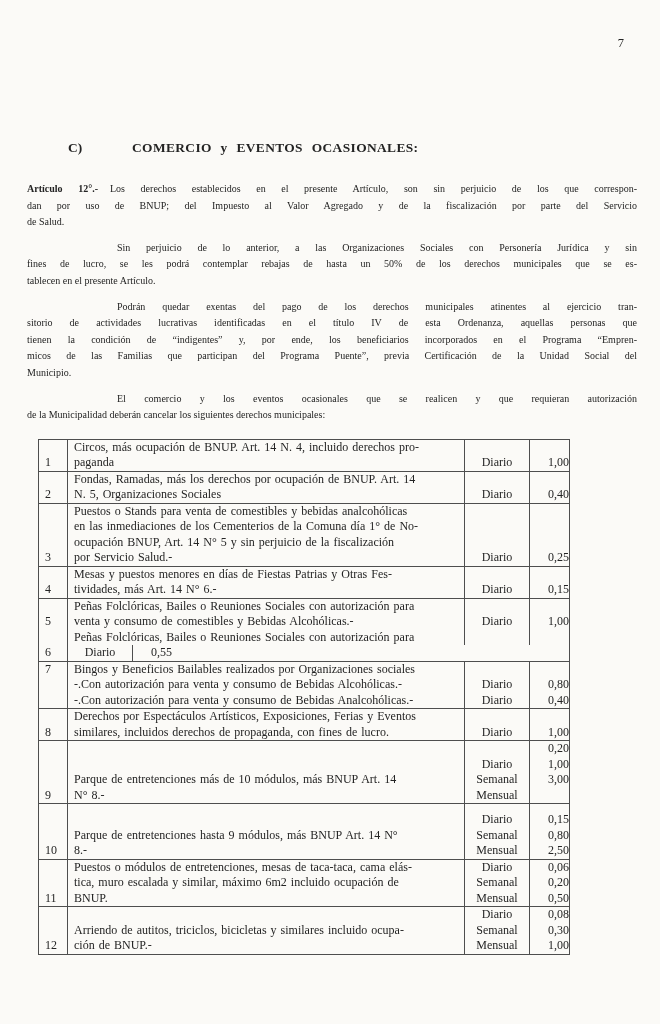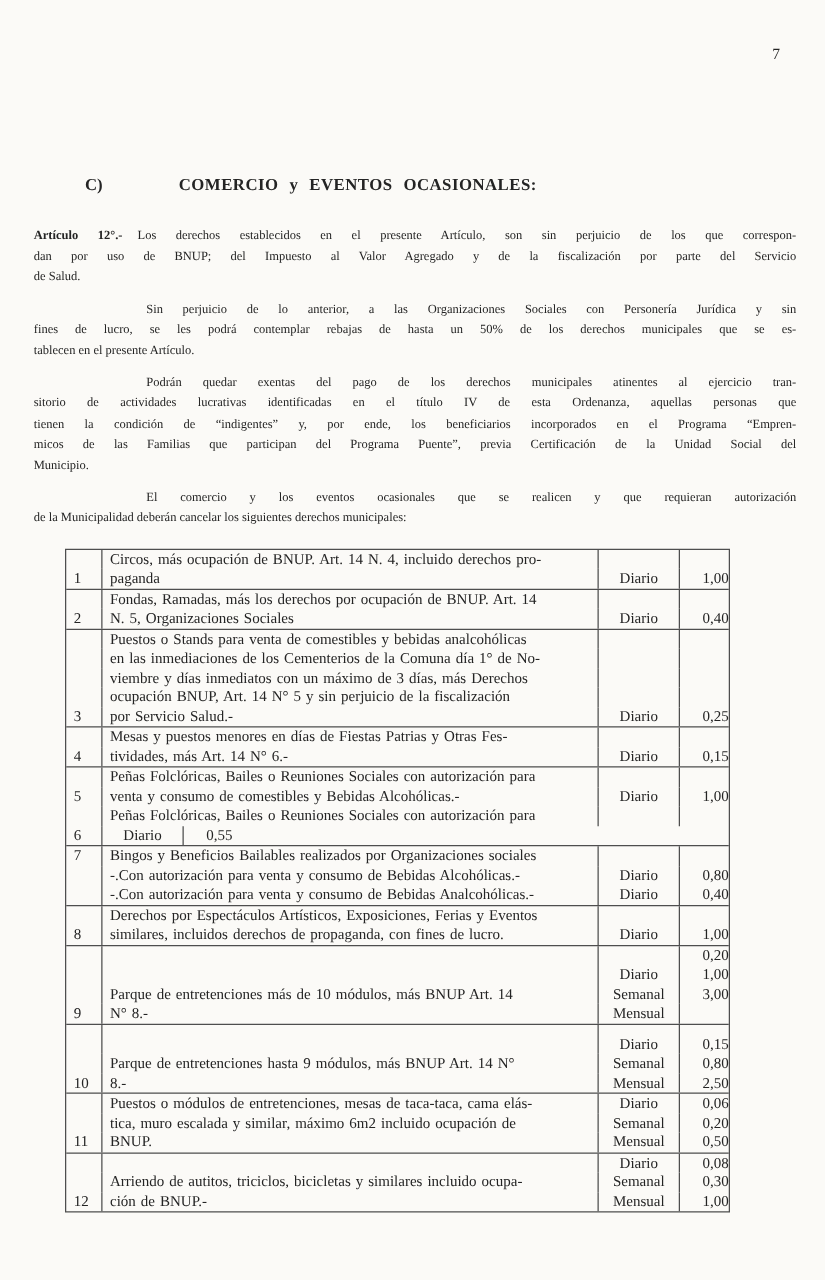--- a/index.html
+++ b/index.html
@@ -12,31 +12,31 @@
     -webkit-font-smoothing:antialiased;
   }
   .page{position:relative;width:660px;height:1024px;}
   .page-number{
     position:absolute;top:36px;right:36px;
     font-size:12.5px;
   }
   .content{position:absolute;left:27px;top:140px;width:610px;}
   .heading{position:relative;font-weight:bold;font-size:13.4px;height:17px;}
   .heading .hlabel{position:absolute;left:41px;}
-  .heading .htitle{position:absolute;left:116px;word-spacing:5px;letter-spacing:.4px;text-align:right;}
+  .heading .htitle{position:absolute;left:105px;word-spacing:5px;letter-spacing:.4px;text-align:right;}
   .paras{margin-top:24px;}
   .para{margin-top:9px;font-size:10px;line-height:16.6px;}
   .para:first-child{margin-top:0;}
   .pline{text-align:justify;text-align-last:justify;}
   .pline.last{text-align-last:left;}
   .pline.first-indent{padding-left:90px;}
   .pline b{padding-right:12px;}
   
   .fees-table{
-    margin-top:15px;margin-left:25px;width:532px;
+    margin-top:15px;margin-left:11px;width:532px;
     border:1px solid #4e4e4e;
     font-size:12px;line-height:15.5px;
     box-sizing:border-box;
   }
   .tblock{border-bottom:1px solid #4e4e4e;}
   .tblock:last-child{border-bottom:none;}
   .tline{display:flex;}
   .tline.half > div{height:8px;}
   .c-num{width:28px;padding-left:6px;box-sizing:border-box;}
   .c-desc{width:397px;border-left:1px solid #4e4e4e;padding:0 6px;box-sizing:border-box;white-space:nowrap;word-spacing:1px;}
@@ -116,26 +116,20 @@
             <div class="c-val"></div>
           </div>
           <div class="tline">
             <div class="c-num"></div>
             <div class="c-desc">en las inmediaciones de los Cementerios de la Comuna día 1° de No-</div>
             <div class="c-freq"></div>
             <div class="c-val"></div>
           </div>
           <div class="tline">
             <div class="c-num"></div>
-            <div class="c-desc">viembre y días inmediatos con un máximo de 3 días, más Derechos</div>
-            <div class="c-freq"></div>
-            <div class="c-val"></div>
-          </div>
-          <div class="tline">
-            <div class="c-num"></div>
             <div class="c-desc">ocupación BNUP, Art. 14 N° 5 y sin perjuicio de la fiscalización</div>
             <div class="c-freq"></div>
             <div class="c-val"></div>
           </div>
           <div class="tline">
             <div class="c-num">3</div>
             <div class="c-desc">por Servicio Salud.-</div>
             <div class="c-freq">Diario</div>
             <div class="c-val">0,25</div>
           </div>

